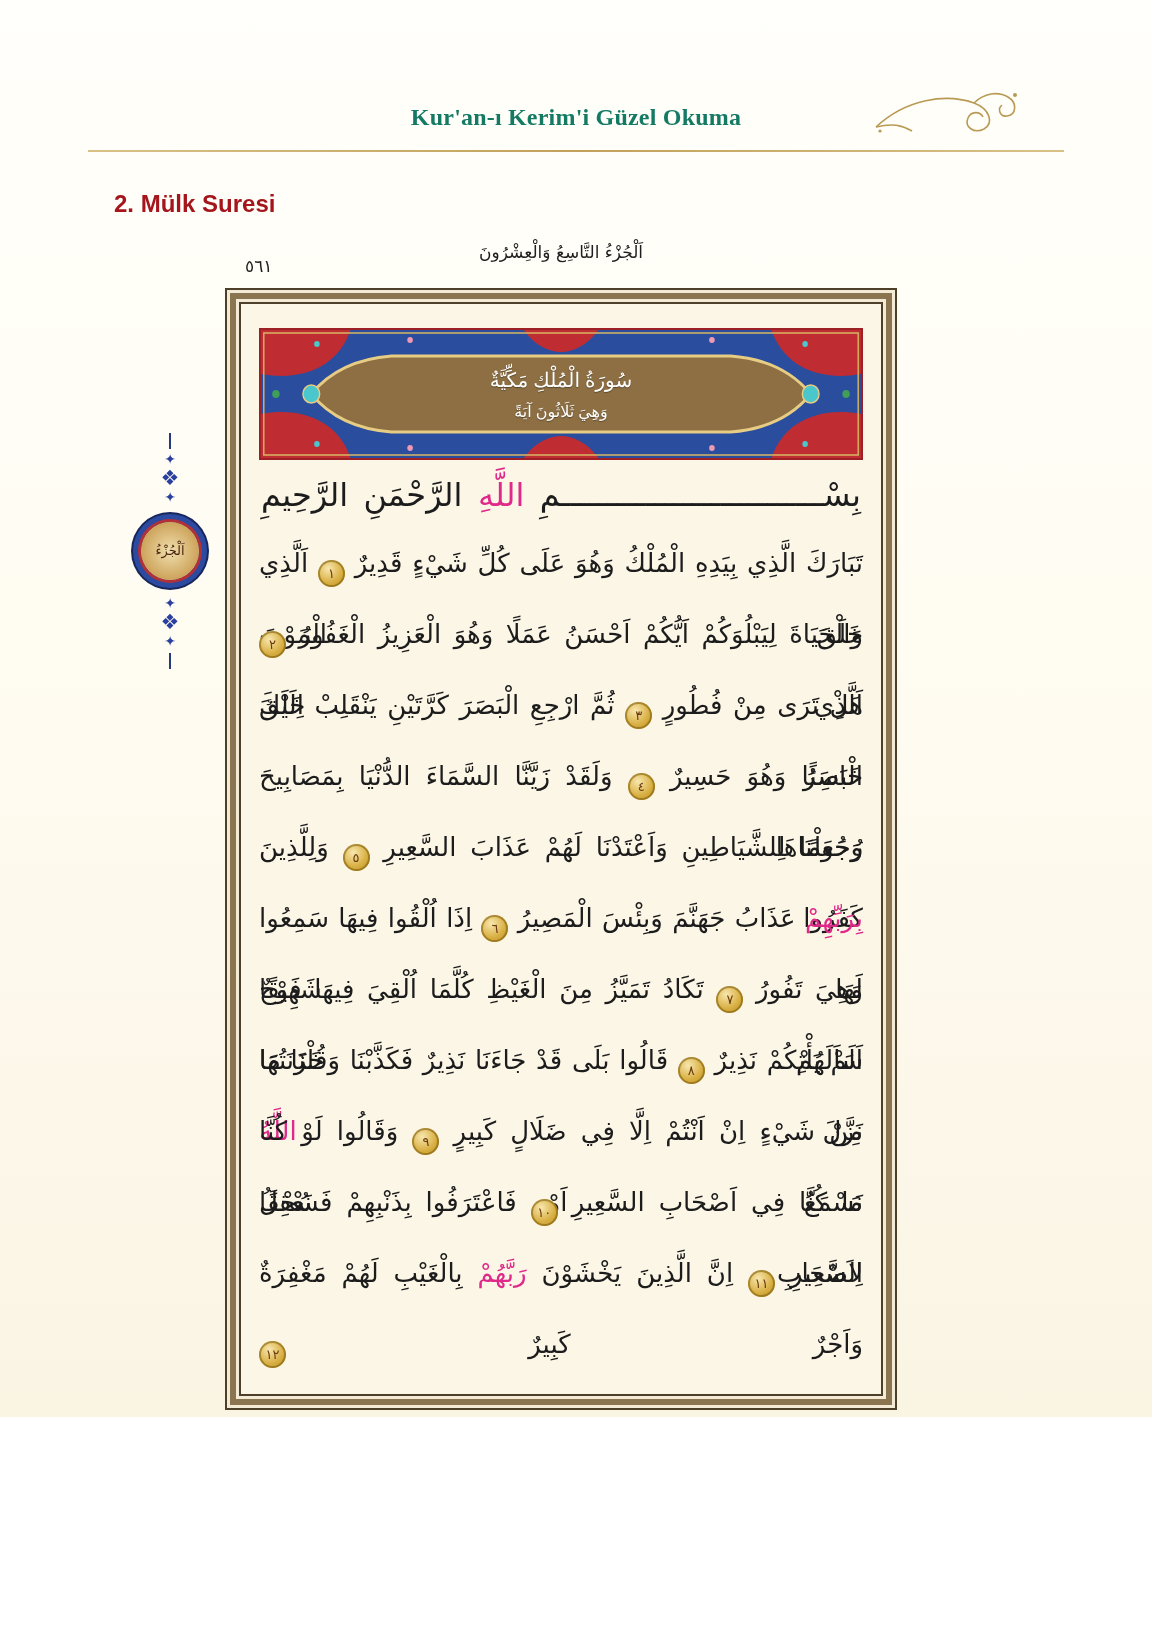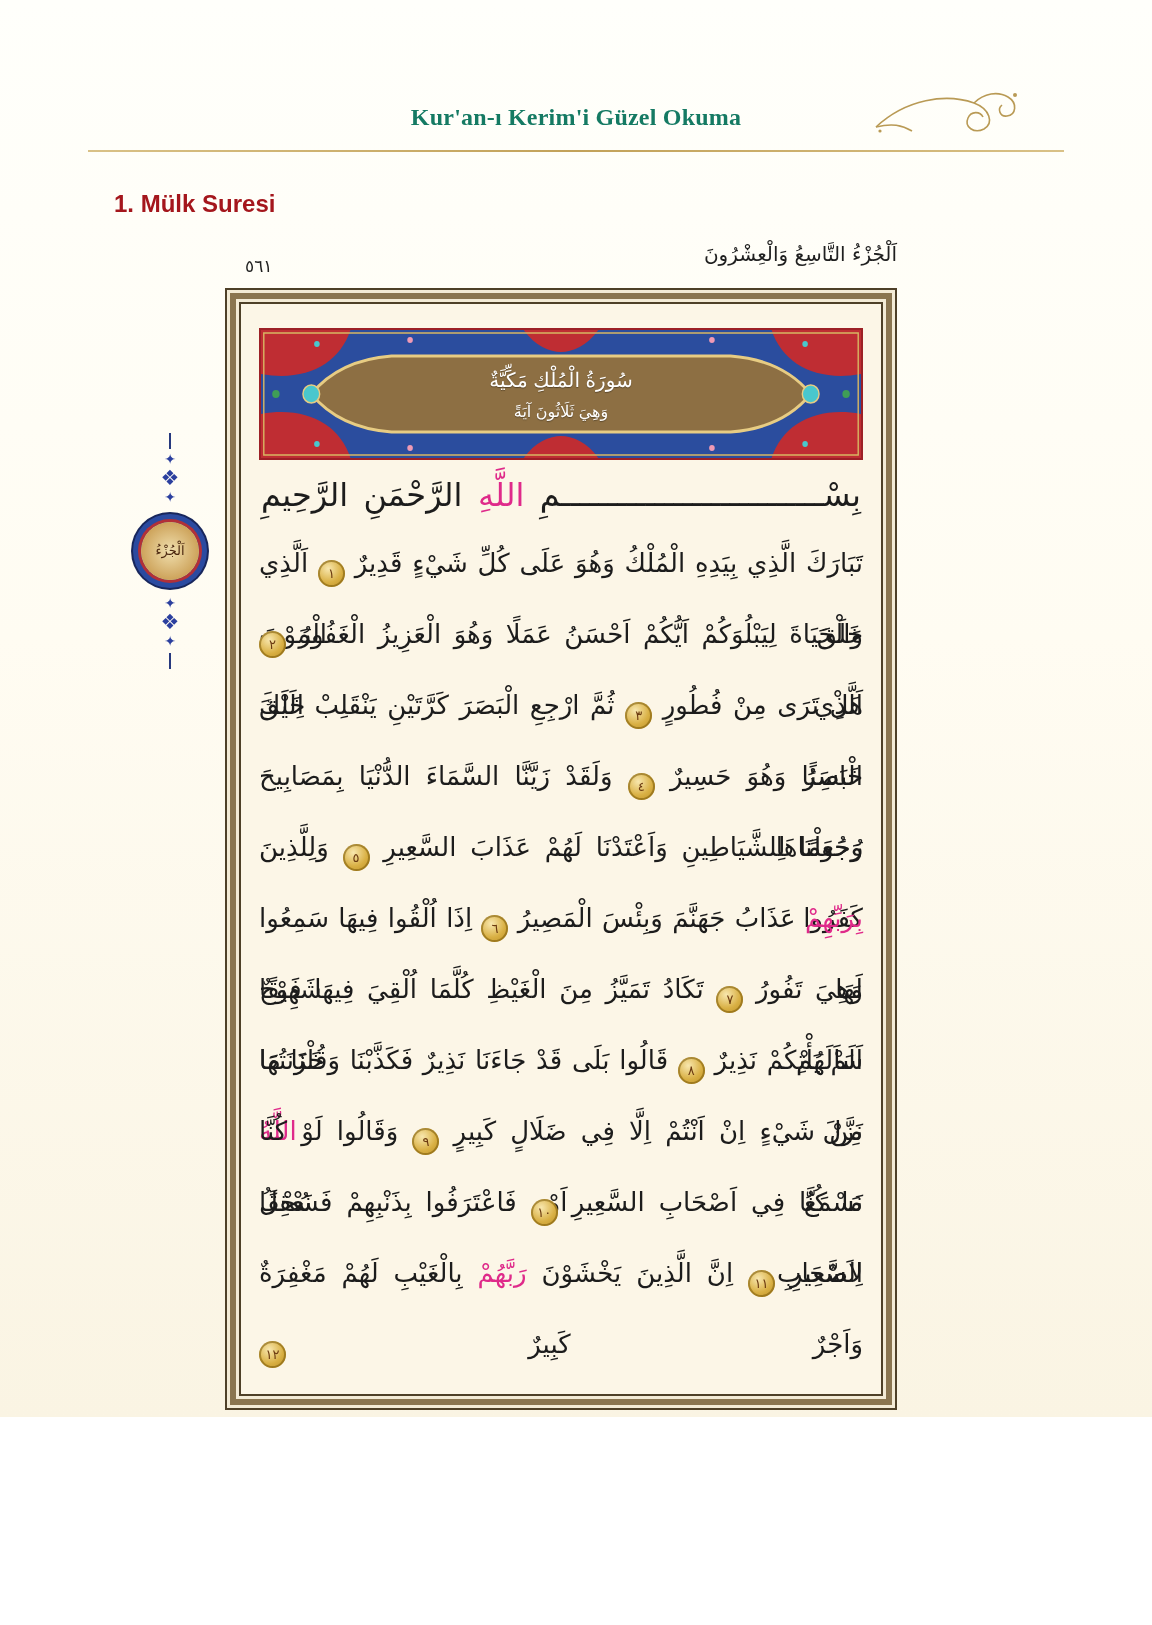--- a/index.html
+++ b/index.html
@@ -23,43 +23,43 @@
 
   .section-title {
     position: absolute; top: 190px; left: 114px;
     font-family: "Liberation Sans", sans-serif; font-weight: bold;
     font-size: 24px; color: #a4161c;
   }
 
   
   .juz-row { position: absolute; top: 242px; left: 225px; width: 672px; }
   .juz-header {
-    display: block; direction: rtl;
-    font-family: "DejaVu Sans", sans-serif; font-size: 20px; color: #1f1f1f;
+    display: block; text-align: center; direction: rtl;
+    font-family: "DejaVu Sans", sans-serif; font-size: 17px; color: #1f1f1f;
   }
   .mushaf-pageno {
     position: absolute; top: 14px; left: 20px;
     font-family: "DejaVu Sans", sans-serif; font-size: 17px; color: #1f1f1f;
   }
 
   
   .frame-a {
     position: absolute; top: 288px; left: 225px; width: 672px; height: 1122px;
     border: 2px solid #4e4028; padding: 3px; background: #f3ebd6;
   }
   .frame-b { border: 6px solid #8a7550; padding: 3px; height: 100%; background: #f3ebd6; }
   .frame-c { border: 2px solid #4e4028; height: 100%; background: #fcf6e7; padding: 24px 16px 0; }
 
   
   .band-wrap { height: 132px; border: 2px solid #9c2026; background: #2b4d9e; position: relative; margin: 0 2px; }
   .band-wrap svg { position: absolute; inset: 0; width: 100%; height: 100%; }
   .band-text {
     position: absolute; inset: 0; display: flex; flex-direction: column;
     align-items: center; justify-content: center; gap: 10px; color: #ffffff;
-    font-family: Liberation Sans, sans-serif; direction: rtl; text-shadow: 0 1px 1px rgba(0,0,0,.35);
+    font-family: Liberation Serif, serif; direction: rtl; text-shadow: 0 1px 1px rgba(0,0,0,.35);
   }
   .band-line1 { font-size: 20px; }
   .band-line2 { font-size: 16px; }
 
   
   .bismillah {
     margin-top: 2px; height: 66px; line-height: 66px; direction: rtl;
     text-align: justify; text-align-last: justify;
     font-family: "DejaVu Sans", sans-serif; font-size: 32px; color: #1c1c1c; padding: 0 4px;
   }
@@ -118,21 +118,21 @@
   <svg class="header-ornament" viewBox="0 0 150 62">
     <g fill="none" stroke="#b99a55" stroke-width="1.6">
       <path d="M4 44 C34 16 74 10 102 20 C118 26 122 40 112 46 C102 51 92 44 96 35 C99 28 108 28 111 34"></path>
       <path d="M102 20 C112 10 126 8 136 14 C146 20 144 32 135 33 C128 34 125 26 130 22"></path>
       <path d="M4 44 C20 40 30 42 40 48"></path>
     </g>
     <circle cx="143" cy="12" r="2" fill="#b99a55"></circle>
     <circle cx="8" cy="48" r="1.6" fill="#b99a55"></circle>
   </svg>
 
-  <div class="section-title">1. Mülk Suresi</div>
+  <div class="section-title">2. Mülk Suresi</div>
 
   <div class="juz-row">
     <span class="juz-header">اَلْجُزْءُ التَّاسِعُ وَالْعِشْرُونَ</span>
     <span class="mushaf-pageno">٥٦١</span>
   </div>
 
   <div class="frame-a">
     <div class="frame-b">
       <div class="frame-c">
 

